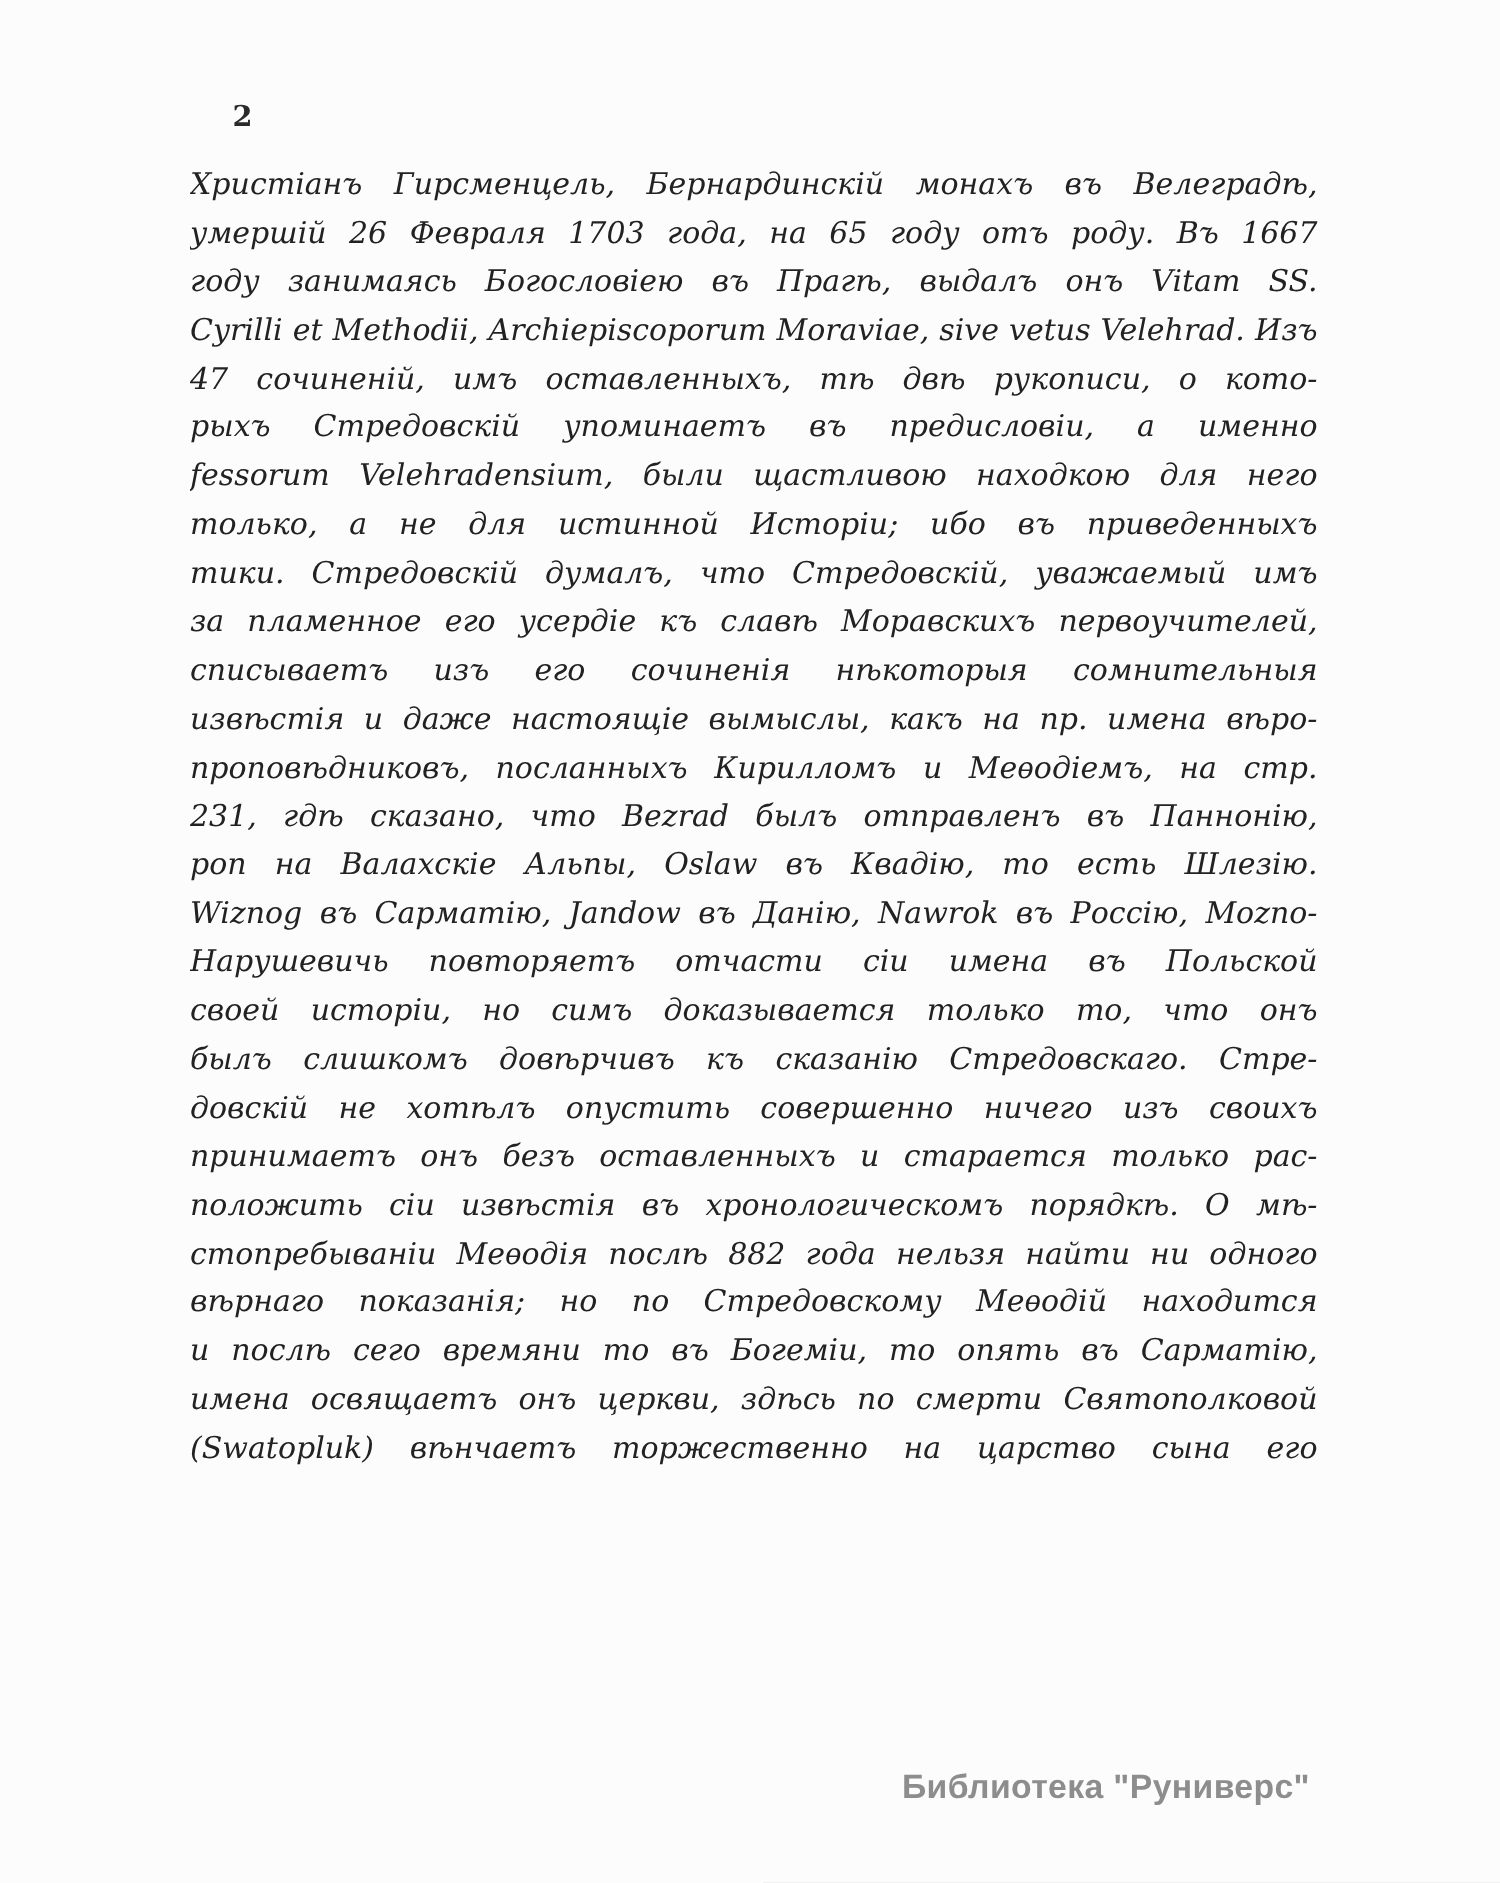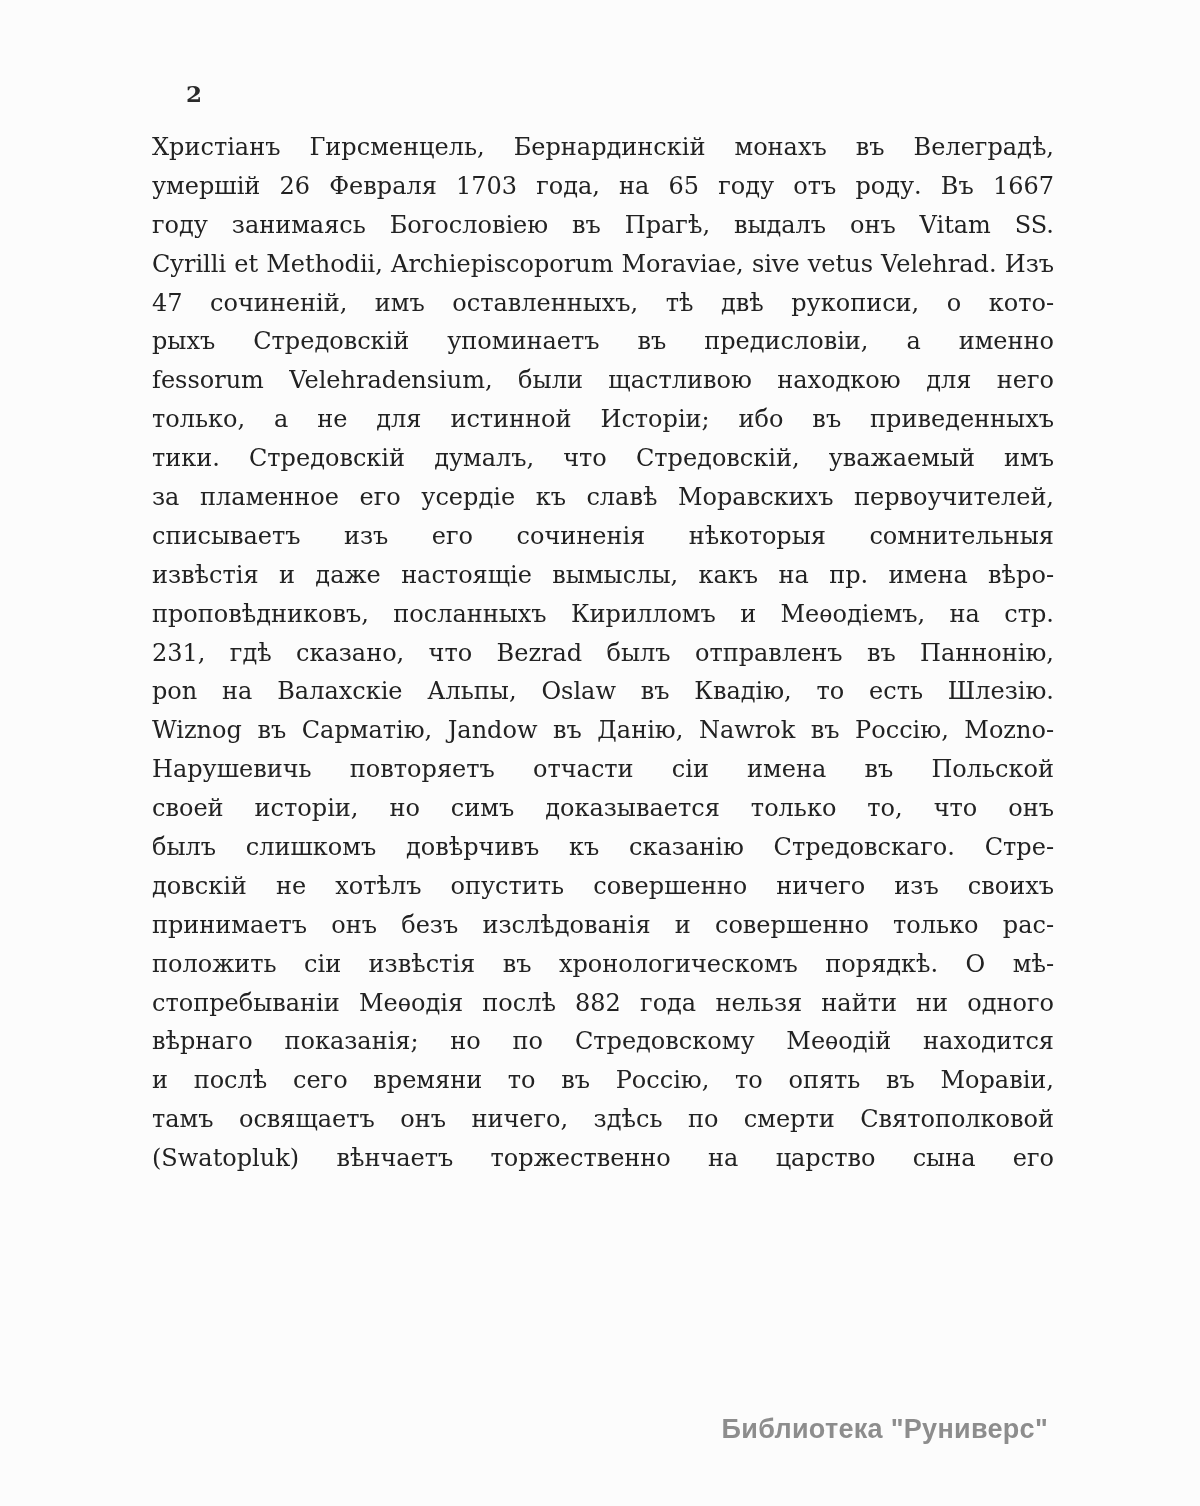--- a/index.html
+++ b/index.html
@@ -23,20 +23,21 @@
     top: 80px;
     font-size: 23px;
     font-weight: bold;
     color: #2a2a2a;
   }
   .text-block {
     position: absolute;
     left: 152px;
     top: 128px;
     width: 902px;
+    font-style: italic;
   }
   .line {
     font-size: 24px;
     line-height: 38.9px;
     height: 38.9px;
     overflow: hidden;
     text-align: justify;
     text-align-last: justify;
     color: #222222;
   }
@@ -72,24 +73,24 @@
     <div class="line">списываетъ изъ его сочиненія нѣкоторыя сомнительныя</div>
     <div class="line">извѣстія и даже настоящіе вымыслы, какъ на пр. имена вѣро-</div>
     <div class="line">проповѣдниковъ, посланныхъ Кирилломъ и Меѳодіемъ, на стр.</div>
     <div class="line">231, гдѣ сказано, что Bezrad былъ отправленъ въ Паннонію,</div>
     <div class="line">pon на Валахскіе Альпы, Oslaw въ Квадію, то есть Шлезію.</div>
     <div class="line">Wiznog въ Сарматію, Jandow въ Данію, Nawrok въ Россію, Mozno-</div>
     <div class="line">Нарушевичь повторяетъ отчасти сіи имена въ Польской</div>
     <div class="line">своей исторіи, но симъ доказывается только то, что онъ</div>
     <div class="line">былъ слишкомъ довѣрчивъ къ сказанію Стредовскаго. Стре-</div>
     <div class="line">довскій не хотѣлъ опустить совершенно ничего изъ своихъ</div>
-    <div class="line">принимаетъ онъ безъ изслѣдованія и совершенно только рас-</div>
+    <div class="line">принимаетъ онъ безъ оставленныхъ и старается только рас-</div>
     <div class="line">положить сіи извѣстія въ хронологическомъ порядкѣ. О мѣ-</div>
     <div class="line">стопребываніи Меѳодія послѣ 882 года нельзя найти ни одного</div>
     <div class="line">вѣрнаго показанія; но по Стредовскому Меѳодій находится</div>
-    <div class="line">и послѣ сего времяни то въ Россію, то опять въ Моравіи,</div>
-    <div class="line">тамъ освящаетъ онъ ничего, здѣсь по смерти Святополковой</div>
+    <div class="line">и послѣ сего времяни то въ Богеміи, то опять въ Сарматію,</div>
+    <div class="line">имена освящаетъ онъ церкви, здѣсь по смерти Святополковой</div>
     <div class="line">(Swatopluk) вѣнчаетъ торжественно на царство сына его</div>
   </div>
 
   <div class="watermark">Библиотека "Руниверс"</div>
 
 </div>
 
 </body></html>

